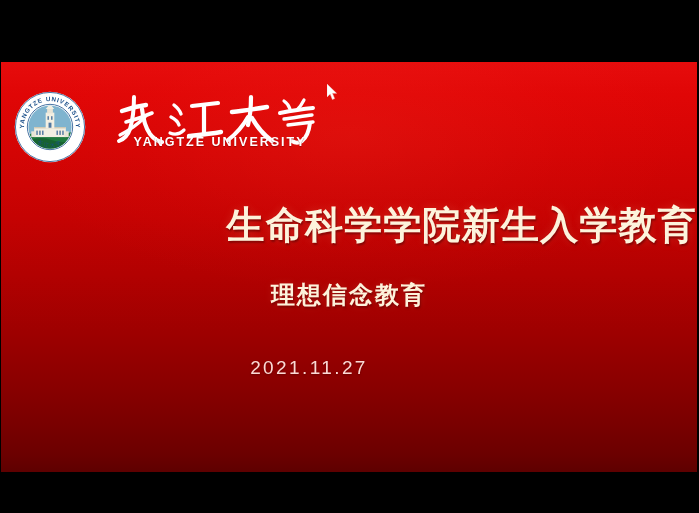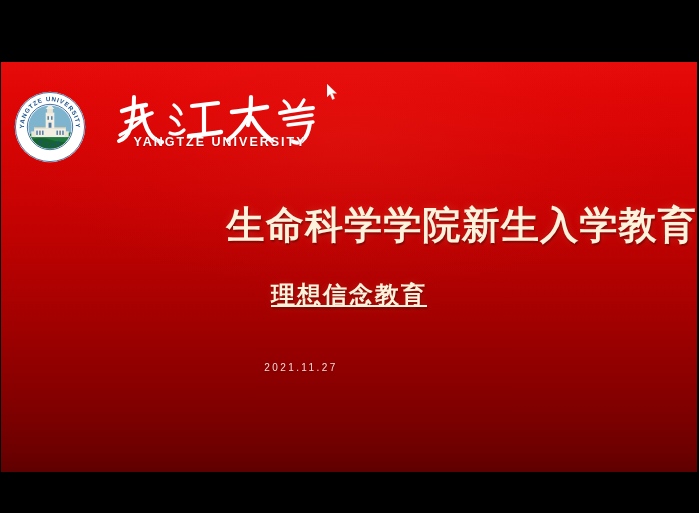--- a/index.html
+++ b/index.html
@@ -139,36 +139,36 @@
     text-align: center;
     color: #fdf3dc;
     font-size: 24px;
     font-weight: bold;
     letter-spacing: 2.0px;
     line-height: 30px;
     white-space: nowrap;
     text-shadow:
        1px 2px 2px rgba(85,0,0,0.5),
        0 0 8px rgba(255,200,150,0.15);
-    text-decoration: underline;
   }
 
   #slide-date {
     position: absolute;
     left: 0;
     top: 297px;
     width: 600px;
     text-align: center;
     color: #fbd9d4;
-    font-size: 10px;
+    font-size: 19px;
     font-weight: normal;
     letter-spacing: 2.4px;
     line-height: 18px;
     white-space: nowrap;
     text-shadow: 0 1px 2px rgba(70,0,0,0.5);
+    padding-left: 8px;
   }
 
   
   #mouse-cursor {
     position: absolute;
     left: 327px;
     top: 84px;
     width: 12px;
     height: 18px;
     pointer-events: none;

